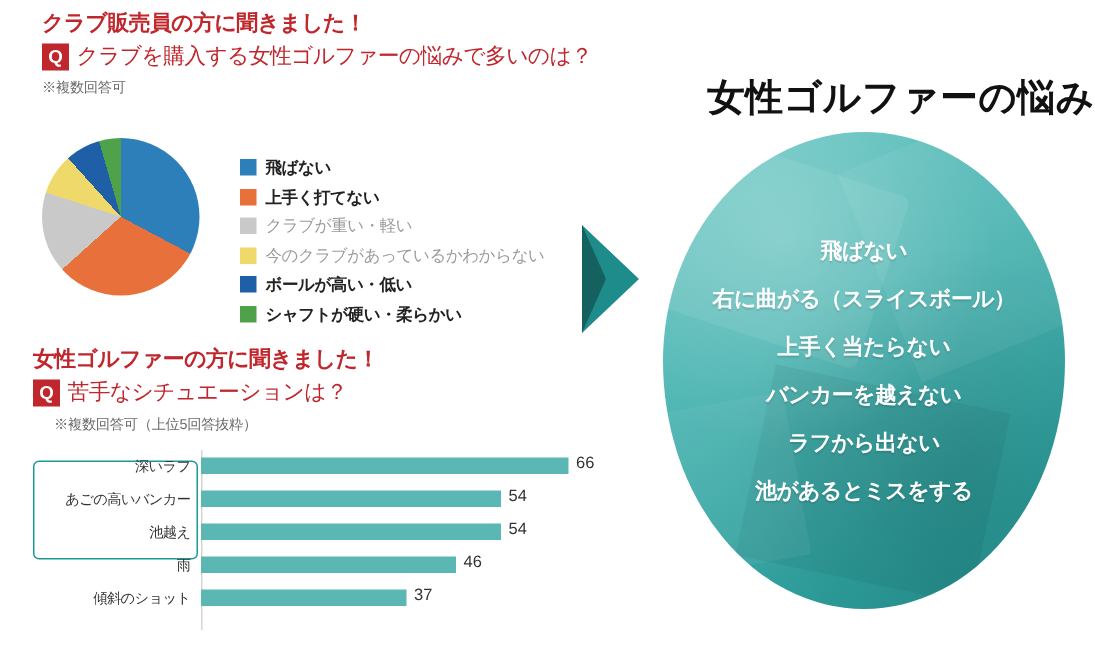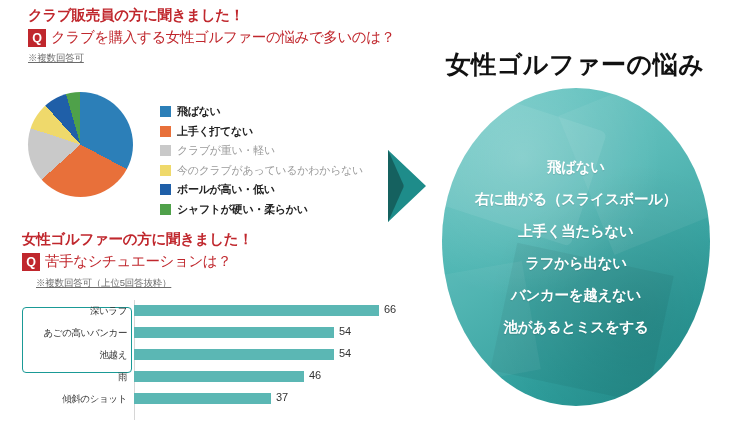--- a/index.html
+++ b/index.html
@@ -37,21 +37,20 @@
     color: #C0272D;
     font-weight: normal;
     font-size: 14.5px;
     letter-spacing: -0.4px;
     white-space: nowrap;
   }
   .note {
     color: #6b6b6b;
     font-size: 9.5px;
     letter-spacing: -0.2px;
-    text-decoration: underline;
   }
 
   
   .b1-head { position: absolute; left: 28px; top: 6px; }
   .b1-q    { position: absolute; left: 28px; top: 28px; }
   .b1-note { position: absolute; left: 28px; top: 52px; }
 
   
   .pie-wrap { position: absolute; left: 28px; top: 92px; width: 132px; height: 105px; }
   .pie {
@@ -107,21 +106,21 @@
   }
   .axis-line {
     position: absolute; left: 112px; top: 0; bottom: 0; width: 1px; background: #d6d6d6;
   }
 
   
   .right { position: absolute; left: 420px; top: 0; width: 310px; height: 431px; }
 
   .right-title {
     position: absolute; left: 0; top: 48px; width: 310px;
-    text-align: center;
+    text-align: right;
     font-size: 25px; font-weight: bold; color: #111;
     letter-spacing: 0.5px;
   }
 
   .blob {
     position: absolute; left: 22px; top: 88px;
     width: 268px; height: 318px;
     border-radius: 50% 50% 50% 50% / 48% 48% 52% 52%;
     background:
       radial-gradient(circle at 30% 22%, rgba(255,255,255,0.22), rgba(255,255,255,0) 45%),
@@ -267,20 +266,20 @@
     <div class="blob">
       <div class="facet f1"></div>
       <div class="facet f2"></div>
       <div class="facet f3"></div>
       <div class="facet f4"></div>
 
       <div class="blob-list">
         <div class="blob-item">飛ばない</div>
         <div class="blob-item">右に曲がる（スライスボール）</div>
         <div class="blob-item">上手く当たらない</div>
+        <div class="blob-item">バンカーを越えない</div>
         <div class="blob-item">ラフから出ない</div>
-        <div class="blob-item">バンカーを越えない</div>
         <div class="blob-item">池があるとミスをする</div>
       </div>
     </div>
   </div>
 
 </div>
 
 </body></html>

